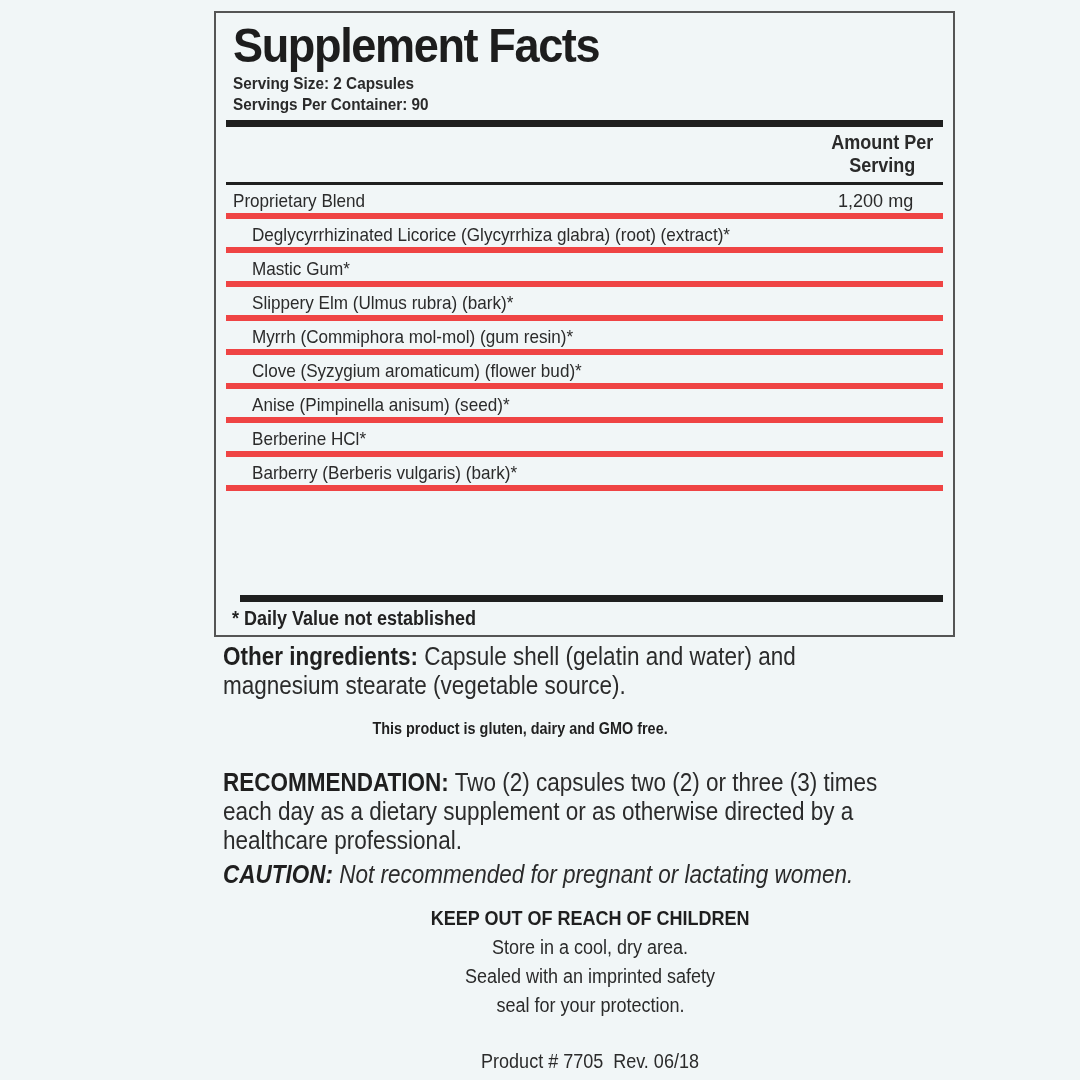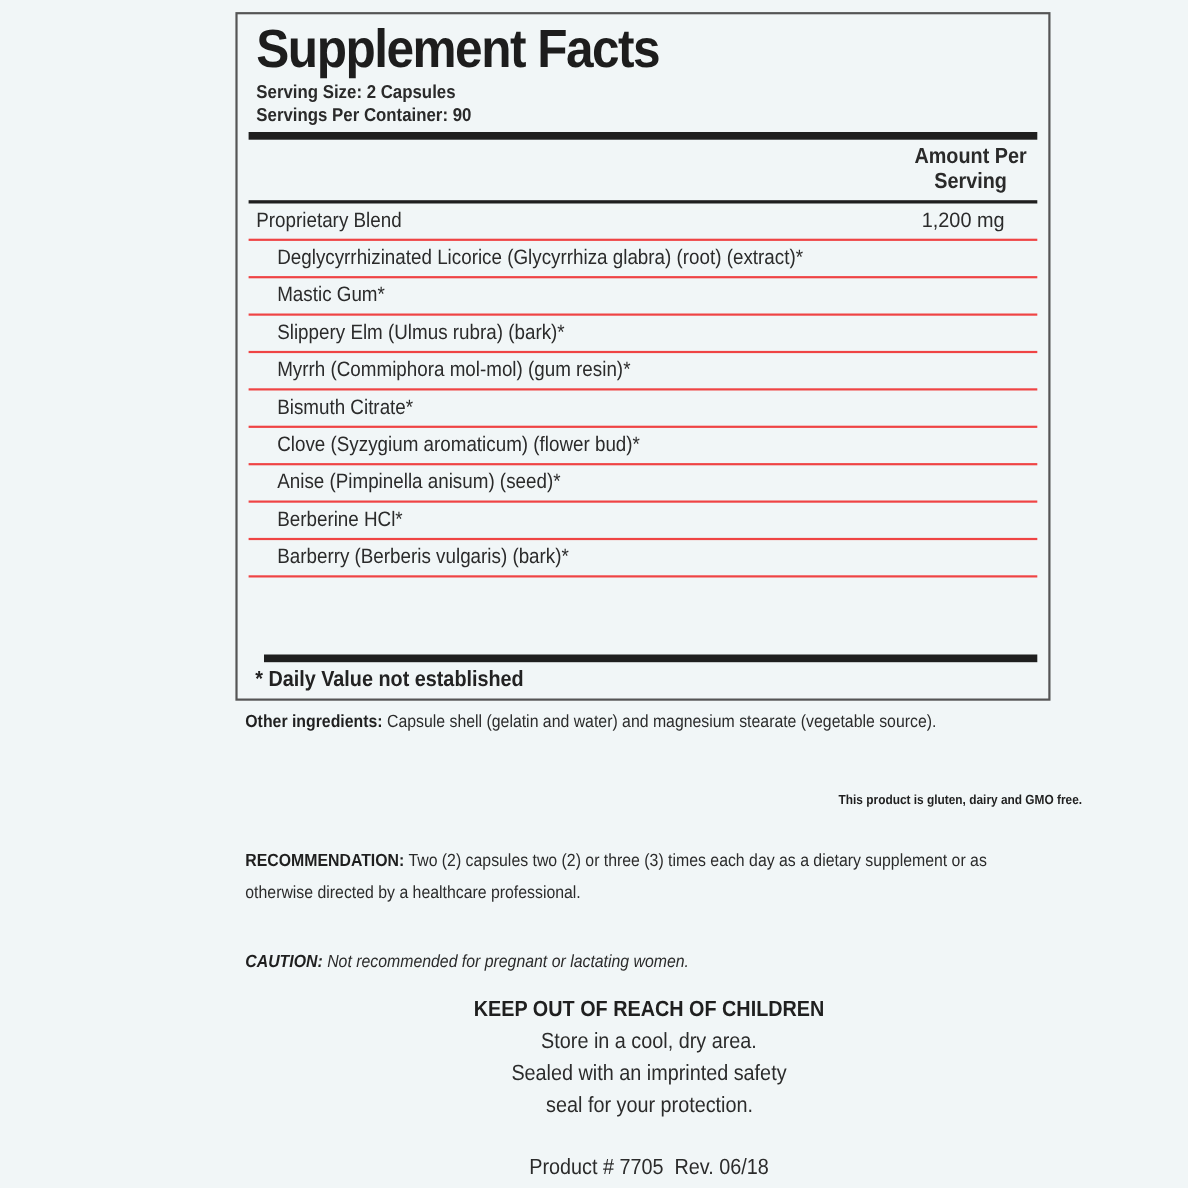--- a/index.html
+++ b/index.html
@@ -49,21 +49,21 @@
       color: #2a2a2a;
       transform: scaleX(0.9); transform-origin: right top;
     }
 
     .rows {
       position: absolute; left: 10px; top: 172px; width: 717px;
     }
     .row {
       position: relative;
       height: 34px;
-      border-bottom: 2px solid #ef4444;
+      border-bottom: 6px solid #ef4444;
       font-size: 19px;
       line-height: 32px;
       color: #2b2b2b;
     }
     .row .name {
       position: absolute; top: 0;
       transform: scaleX(0.9); transform-origin: left center;
       white-space: nowrap;
     }
     .row.blend .name { left: 7px; }
@@ -79,33 +79,33 @@
       position: absolute; left: 16px; top: 594px;
       font-size: 20px; font-weight: bold;
       color: #222;
       transform: scaleX(0.9); transform-origin: left top;
       white-space: nowrap;
     }
 
     .text-block {
       position: absolute;
       left: 179px; width: 700px;
-      font-size: 16px; line-height: 29px;
+      font-size: 25px; line-height: 29px;
       color: #2b2b2b;
     }
     .text-block .inner {
       display: inline-block;
       transform: scaleX(0.9); transform-origin: left top;
       width: 760px;
     }
     .text-block b { color: #1f1f1f; }
     .other { top: 642px; }
     .gluten {
       position: absolute; top: 720px; left: 0; width: 952px;
-      text-align: right; font-weight: bold; font-size: 12px;
+      text-align: center; font-weight: bold; font-size: 16px;
       color: #1f1f1f;
     }
     .gluten span { display: inline-block; transform: scaleX(0.9); }
     .recommend { top: 768px; }
     .caution { top: 860px; font-style: italic; }
 
     .centered {
       position: absolute; left: 0; width: 1092px;
       text-align: center; font-size: 20px; color: #2b2b2b;
       line-height: 29px;
@@ -147,23 +147,20 @@
       <div class="row sub">
           <span class="name">Mastic Gum*</span>
         </div>
       <div class="row sub">
           <span class="name">Slippery Elm (Ulmus rubra) (bark)*</span>
         </div>
       <div class="row sub">
           <span class="name">Myrrh (Commiphora mol-mol) (gum resin)*</span>
         </div>
       <div class="row sub">
-          <span class="name">Bismuth Citrate*</span>
-        </div>
-      <div class="row sub">
           <span class="name">Clove (Syzygium aromaticum) (flower bud)*</span>
         </div>
       <div class="row sub">
           <span class="name">Anise (Pimpinella anisum) (seed)*</span>
         </div>
       <div class="row sub">
           <span class="name">Berberine HCl*</span>
         </div>
       <div class="row sub">
           <span class="name">Barberry (Berberis vulgaris) (bark)*</span>

